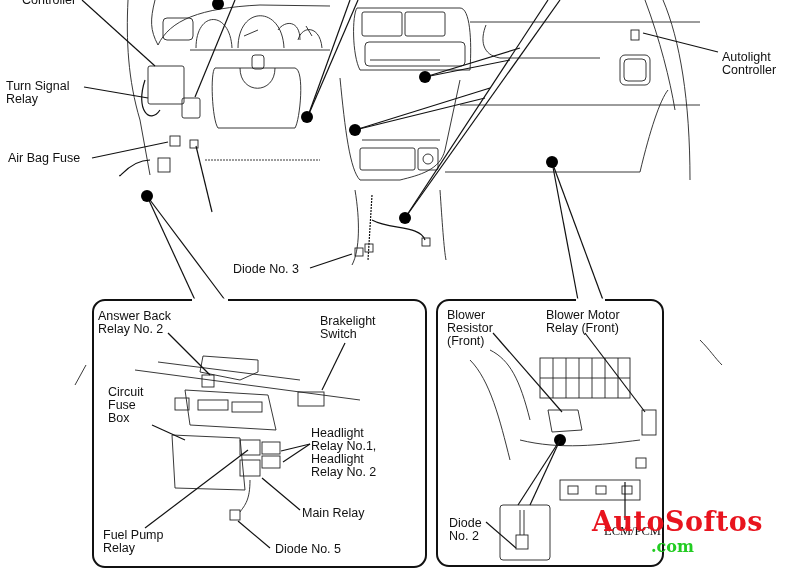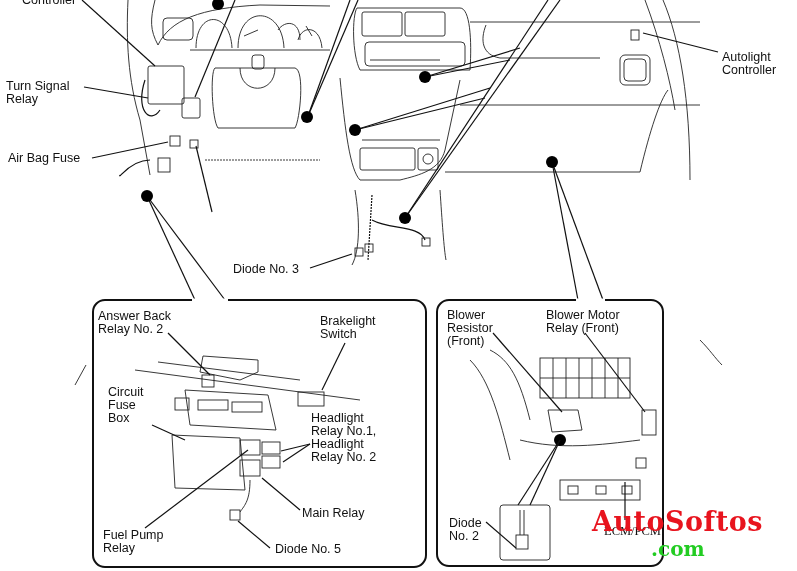--- a/index.html
+++ b/index.html
@@ -1,21 +1,21 @@
 <!DOCTYPE html>
 <html><head>
 <meta charset="utf-8">
 <style>
   html,body{margin:0;padding:0;background:#fff;}
   body{width:797px;height:571px;overflow:hidden;position:relative;font-family:"Liberation Sans",sans-serif;}
   #stage{position:absolute;left:0;top:0;width:797px;height:571px;}
   svg{position:absolute;left:0;top:0;}
   .lbl{position:absolute;font-size:12.5px;line-height:13px;color:#111;white-space:pre;}
   .wm1{position:absolute;left:592px;top:506px;font-family:"DejaVu Serif",serif;font-weight:bold;font-size:27px;color:#e8141e;letter-spacing:0.5px;}
-  .wm2{position:absolute;left:651px;top:537px;font-family:"DejaVu Serif",serif;font-weight:bold;font-size:20px;color:#22cc22;}
+  .wm2{position:absolute;left:651px;top:537px;font-family:"DejaVu Serif",serif;font-weight:bold;font-size:16px;color:#22cc22;}
   .ln{stroke:#111;fill:none;stroke-width:1.2;}
   .lt{stroke:#222;fill:none;stroke-width:0.9;}
   .dot{fill:#000;}
   .pane{fill:#fff;stroke:#111;stroke-width:2;}
 </style>
 </head>
 <body>
 
 <div id="stage">
 
@@ -187,21 +187,21 @@
 Controller</div>
 <div class="lbl" style="left:233px;top:263px;">Diode No. 3</div>
 
 <div class="lbl" style="left:98px;top:310px;">Answer Back
 Relay No. 2</div>
 <div class="lbl" style="left:320px;top:315px;">Brakelight
 Switch</div>
 <div class="lbl" style="left:108px;top:386px;">Circuit
 Fuse
 Box</div>
-<div class="lbl" style="left:311px;top:412px;">Headlight
+<div class="lbl" style="left:311px;top:427px;">Headlight
 Relay No.1,
 Headlight
 Relay No. 2</div>
 <div class="lbl" style="left:302px;top:507px;">Main Relay</div>
 <div class="lbl" style="left:103px;top:529px;">Fuel Pump
 Relay</div>
 <div class="lbl" style="left:275px;top:543px;">Diode No. 5</div>
 
 <div class="lbl" style="left:447px;top:309px;">Blower
 Resistor

